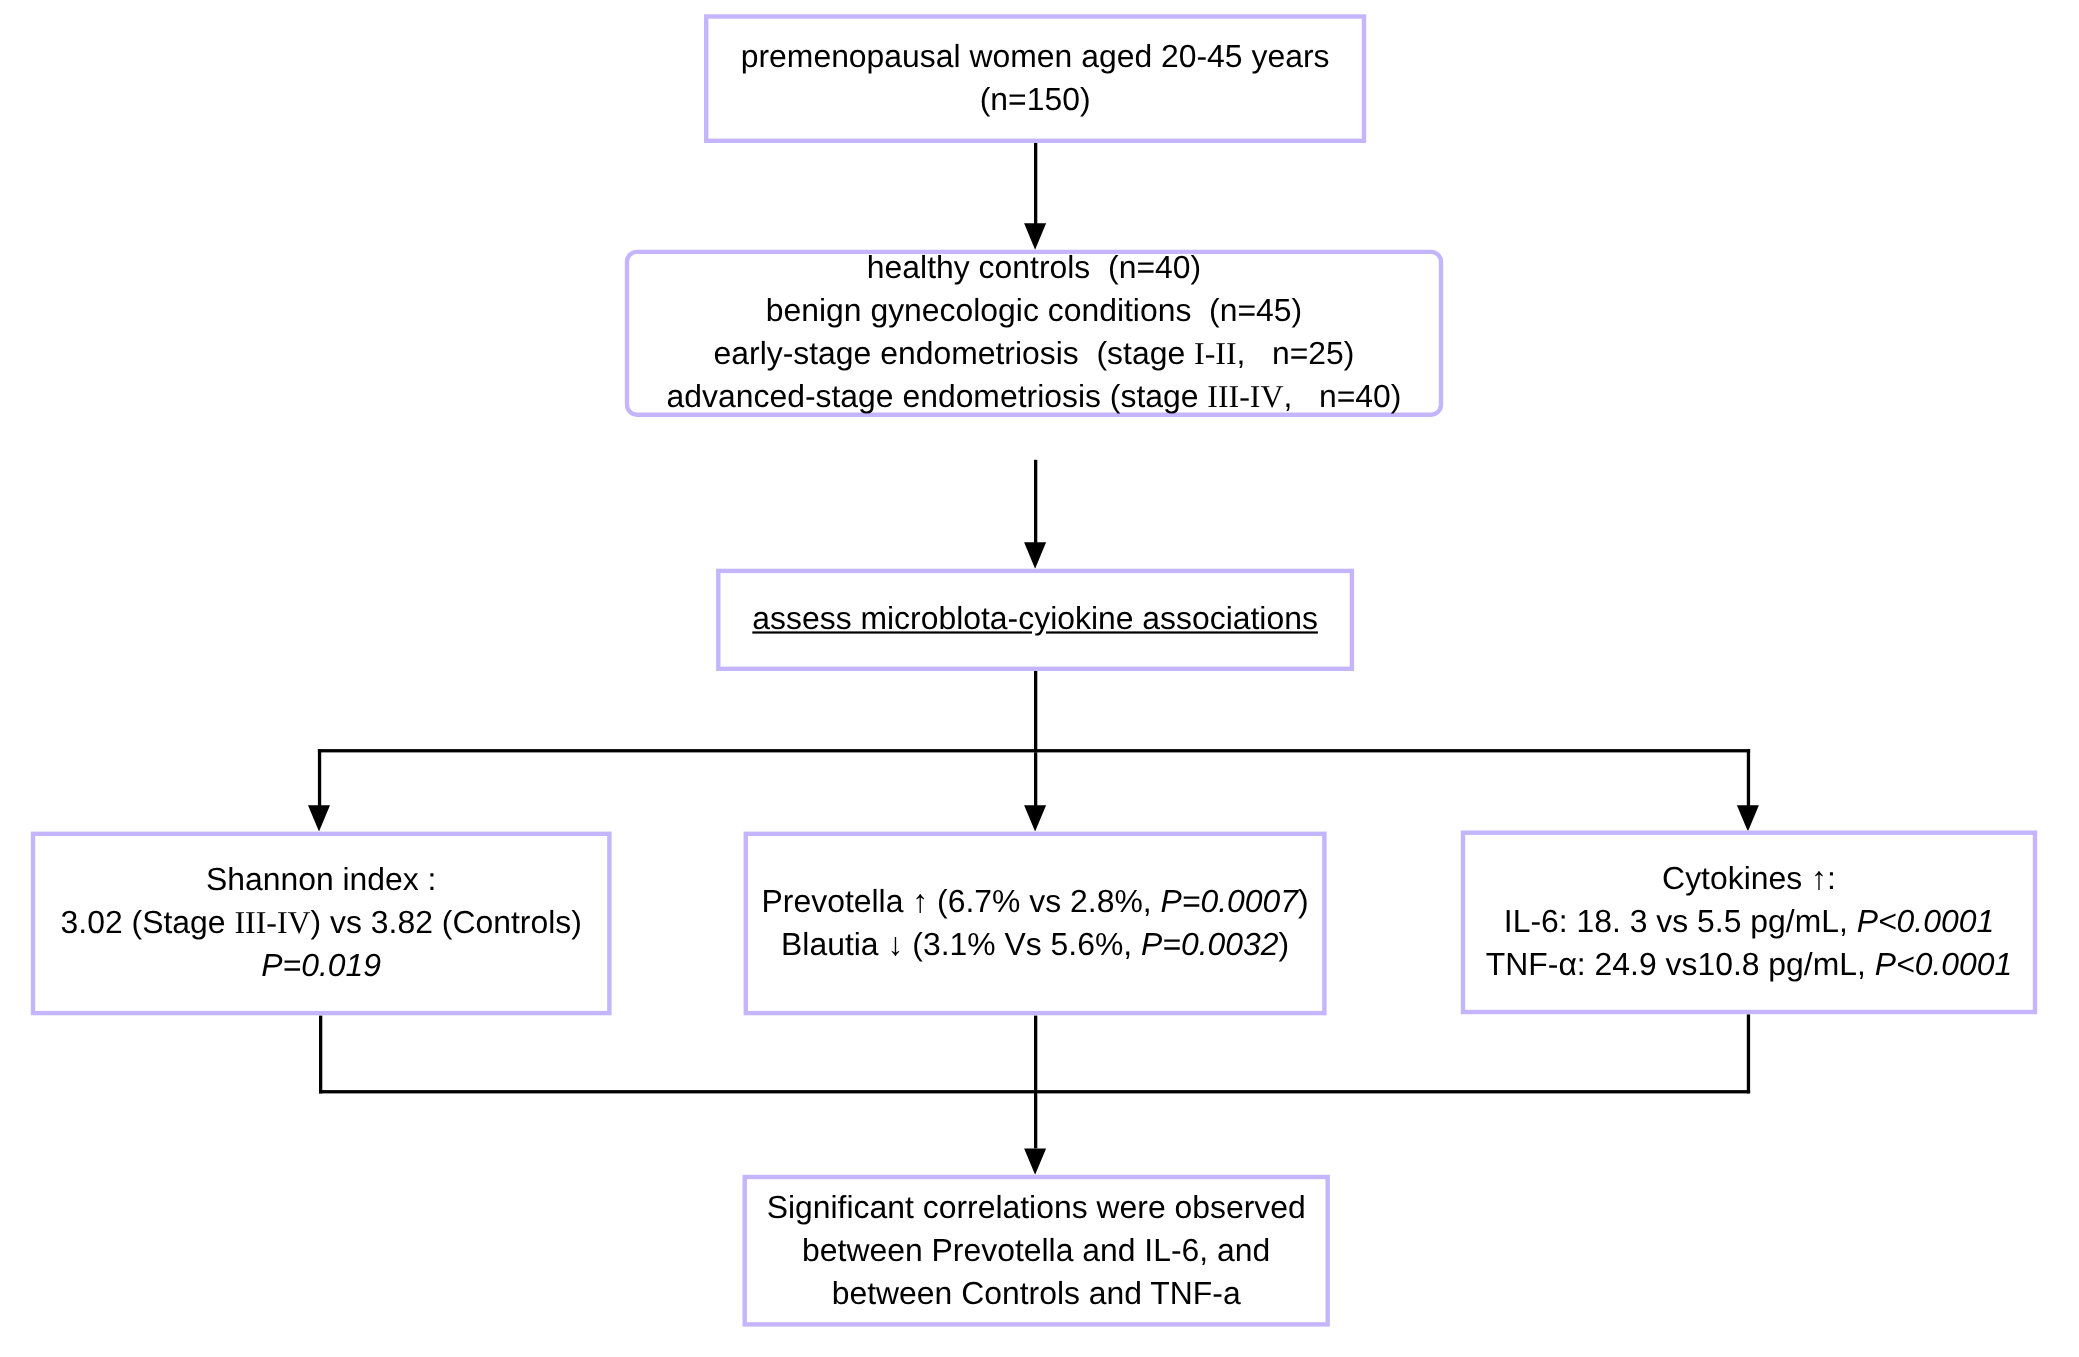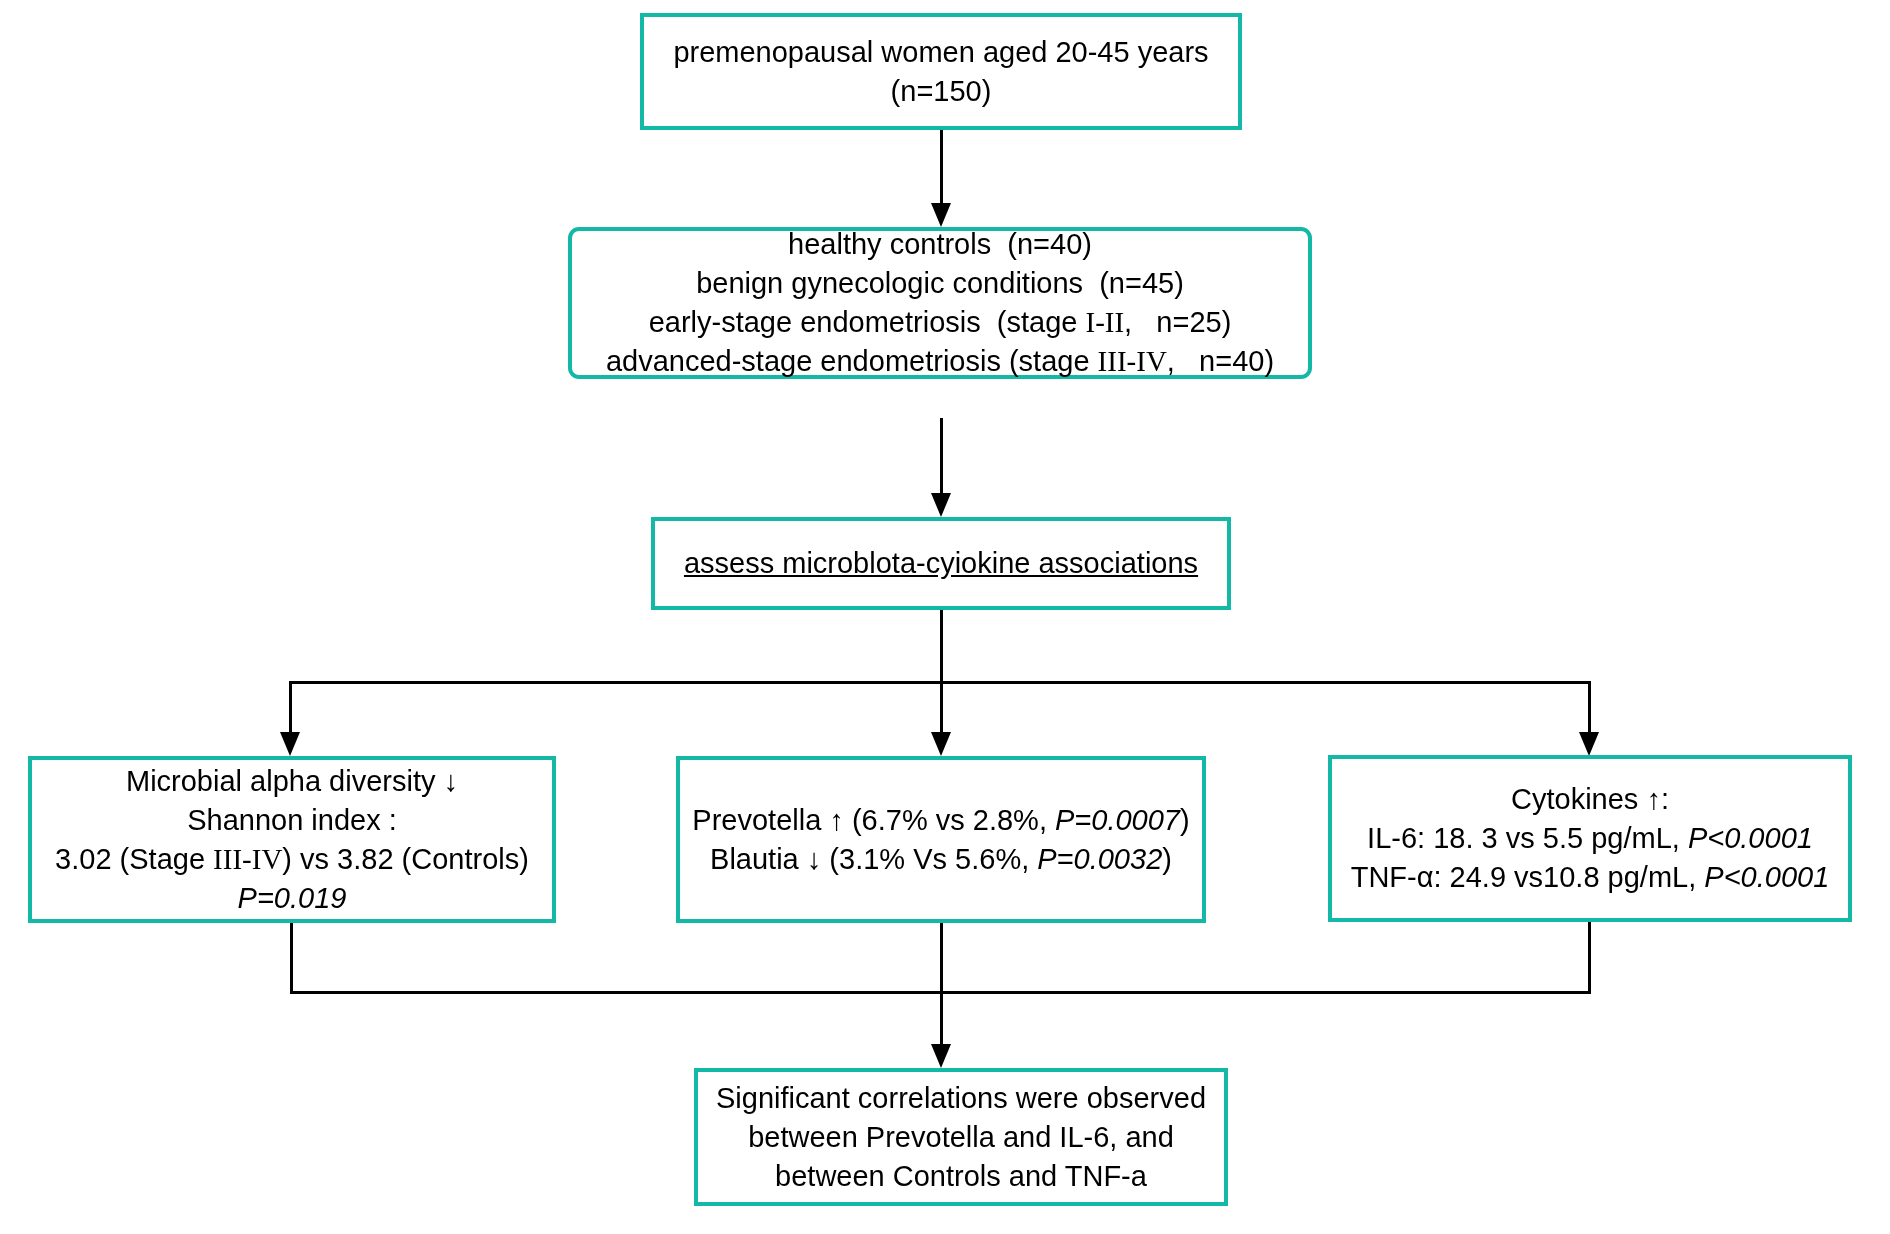--- a/index.html
+++ b/index.html
@@ -11,21 +11,21 @@
     position: relative;
     width: 1890px;
     height: 1234px;
     background: #ffffff;
     font-family: "Liberation Sans", sans-serif;
     color: #000000;
   }
   .box {
     position: absolute;
     box-sizing: border-box;
-    border: 4px solid #14b8a6;
+    border: 4px solid #c4b5fd;
     background: #ffffff;
     display: flex;
     flex-direction: column;
     justify-content: center;
     align-items: center;
     text-align: center;
     font-size: 29px;
     line-height: 39px;
   }
   .line {
@@ -97,36 +97,35 @@
     <div class="line">benign gynecologic conditions  (n=45)</div>
     <div class="line"><span>early-stage endometriosis  (stage </span><span class="serif">I-II</span><span>,   n=25)</span></div>
     <div class="line"><span>advanced-stage endometriosis (stage </span><span class="serif">III-IV</span><span>,   n=40)</span></div>
   </div>
 
   <div class="box" style="left:651px; top:517px; width:580px; height:93px;text-decoration:underline;">
     <div class="line">assess microblota-cyiokine associations</div>
   </div>
 
   <div class="box" style="left:28px; top:756px; width:528px; height:167px;">
-    <div class="line">Microbial alpha diversity ↓</div>
     <div class="line">Shannon index :</div>
     <div class="line"><span>3.02 (Stage </span><span class="serif">III-IV</span><span>) vs 3.82 (Controls)</span></div>
     <div class="line it">P=0.019</div>
   </div>
 
   <div class="box" style="left:676px; top:756px; width:530px; height:167px;align-items:center;">
     <div class="line"><span>Prevotella ↑ (6.7% vs 2.8%, </span><span class="it">P=0.0007</span><span>)</span></div>
     <div class="line"><span>Blautia ↓ (3.1% Vs 5.6%, </span><span class="it">P=0.0032</span><span>)</span></div>
   </div>
 
   <div class="box" style="left:1328px; top:755px; width:524px; height:167px;text-align:center;">
     <div class="line">Cytokines ↑:</div>
     <div class="line"><span>IL-6: 18. 3 vs 5.5 pg/mL, </span><span class="it">P&lt;0.0001</span></div>
     <div class="line"><span>TNF-α: 24.9 vs10.8 pg/mL, </span><span class="it">P&lt;0.0001</span></div>
   </div>
 
-  <div class="box" style="left:694px; top:1068px; width:534px; height:138px;">
+  <div class="box" style="left:675px; top:1068px; width:534px; height:138px;">
     <div class="line">Significant correlations were observed</div>
     <div class="line">between Prevotella and IL-6, and</div>
     <div class="line">between Controls and TNF-a</div>
   </div>
 
 </div>
 
 </body></html>

